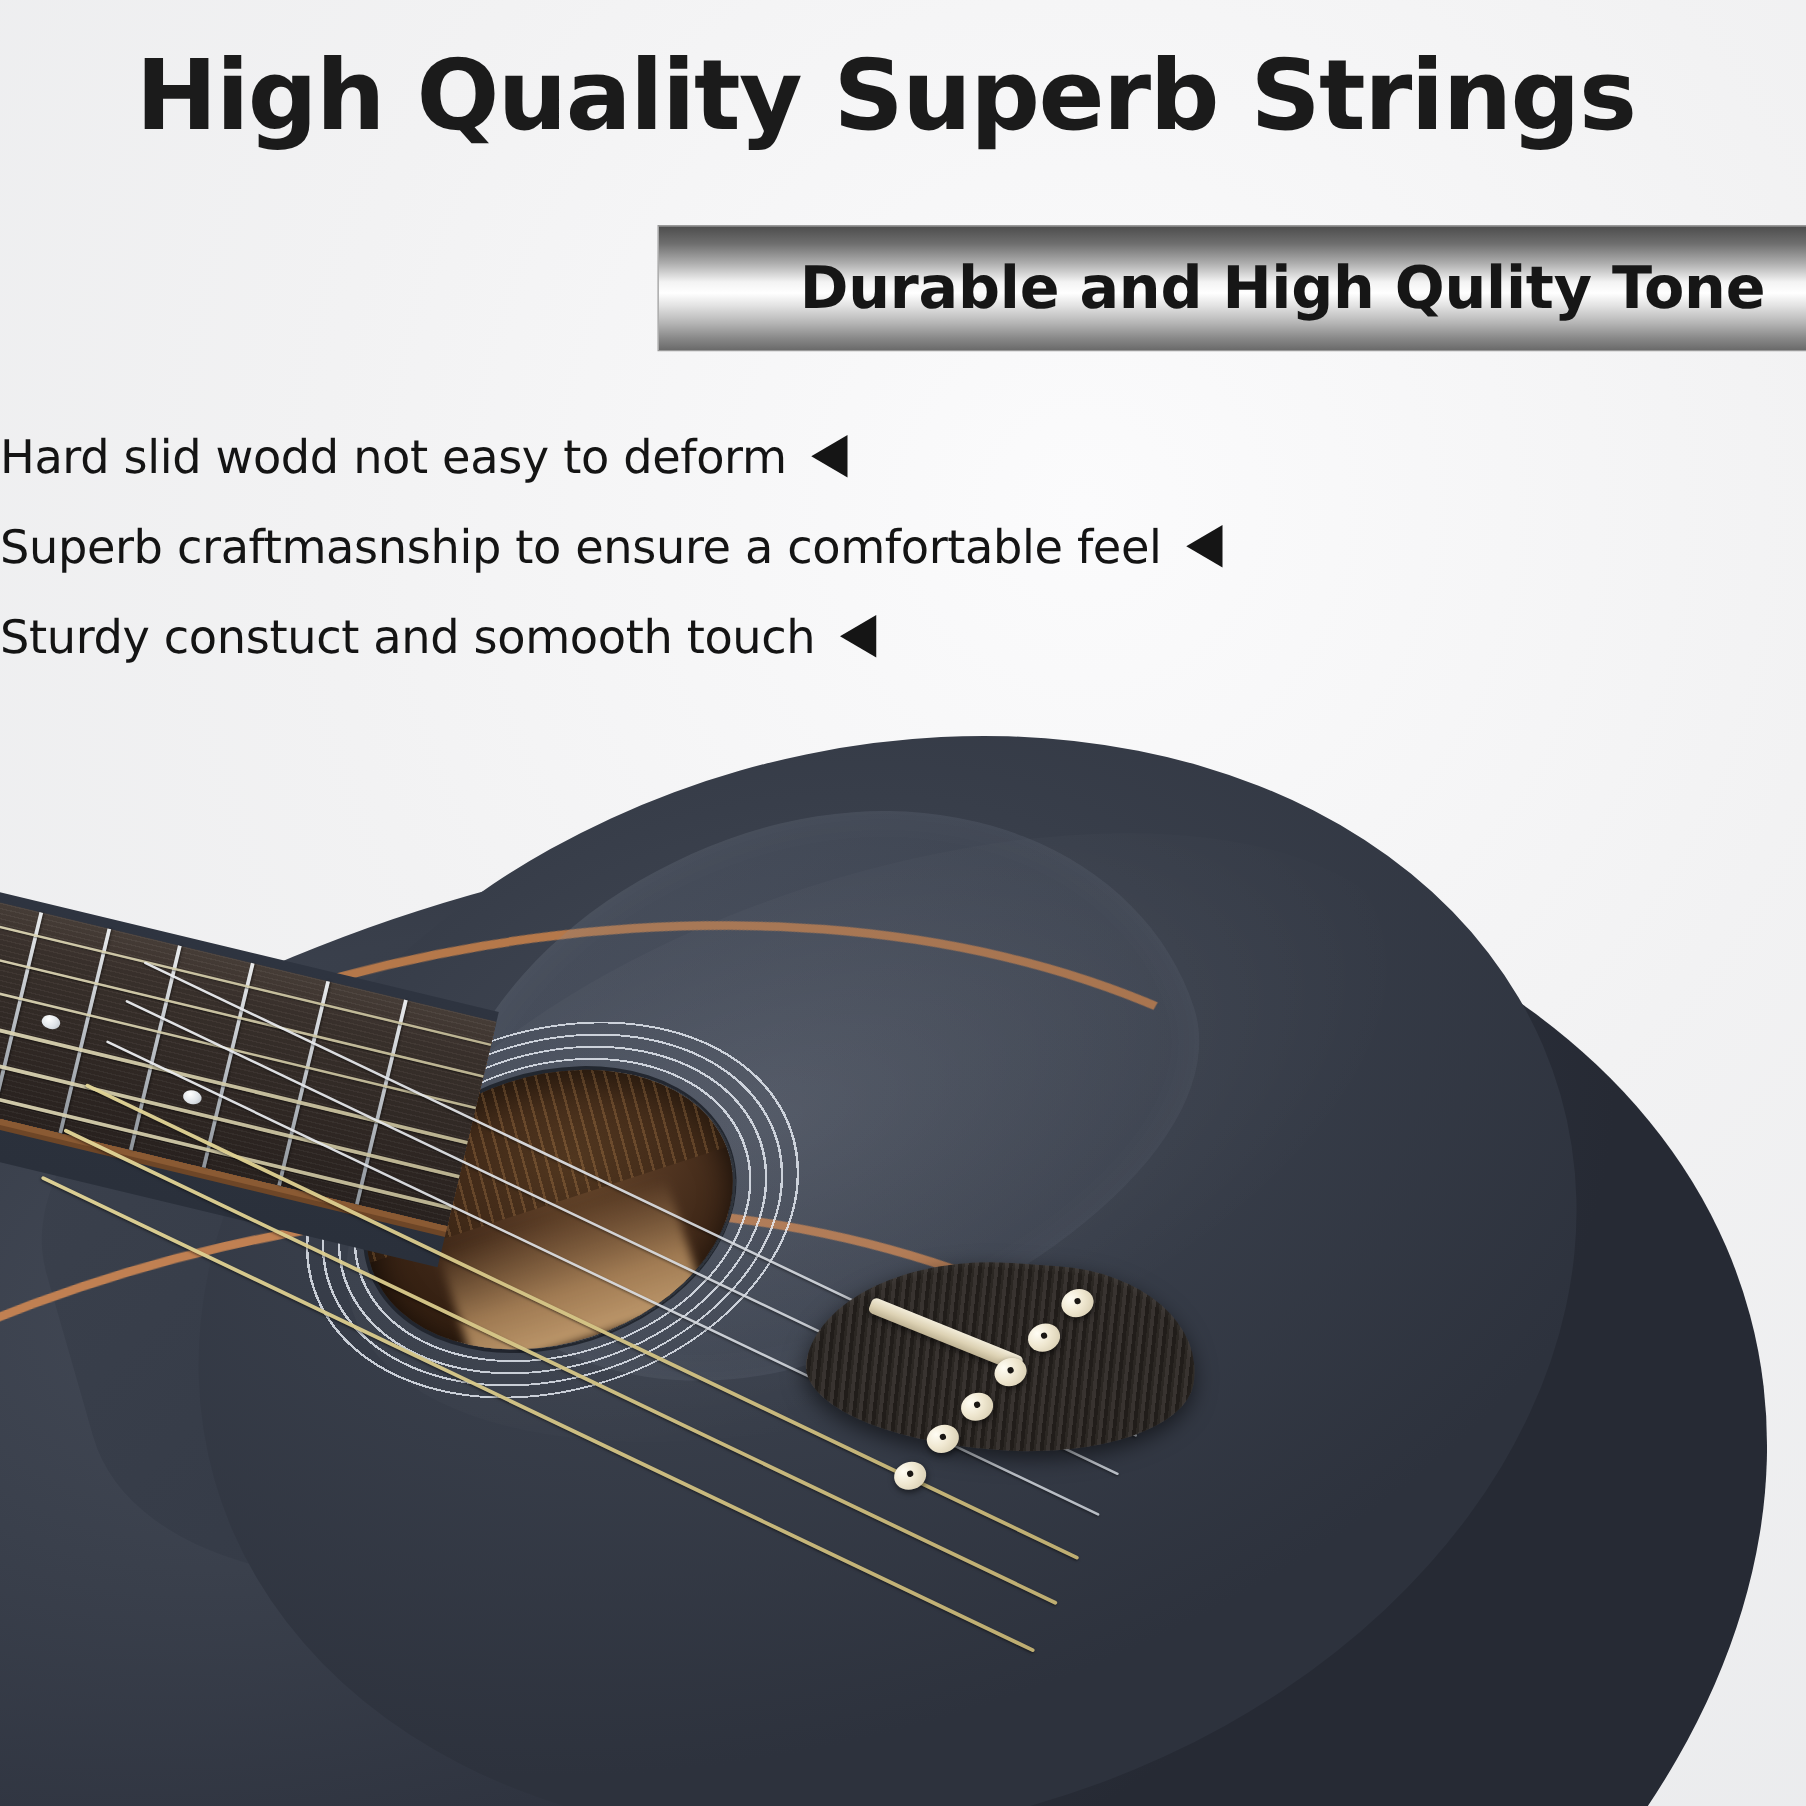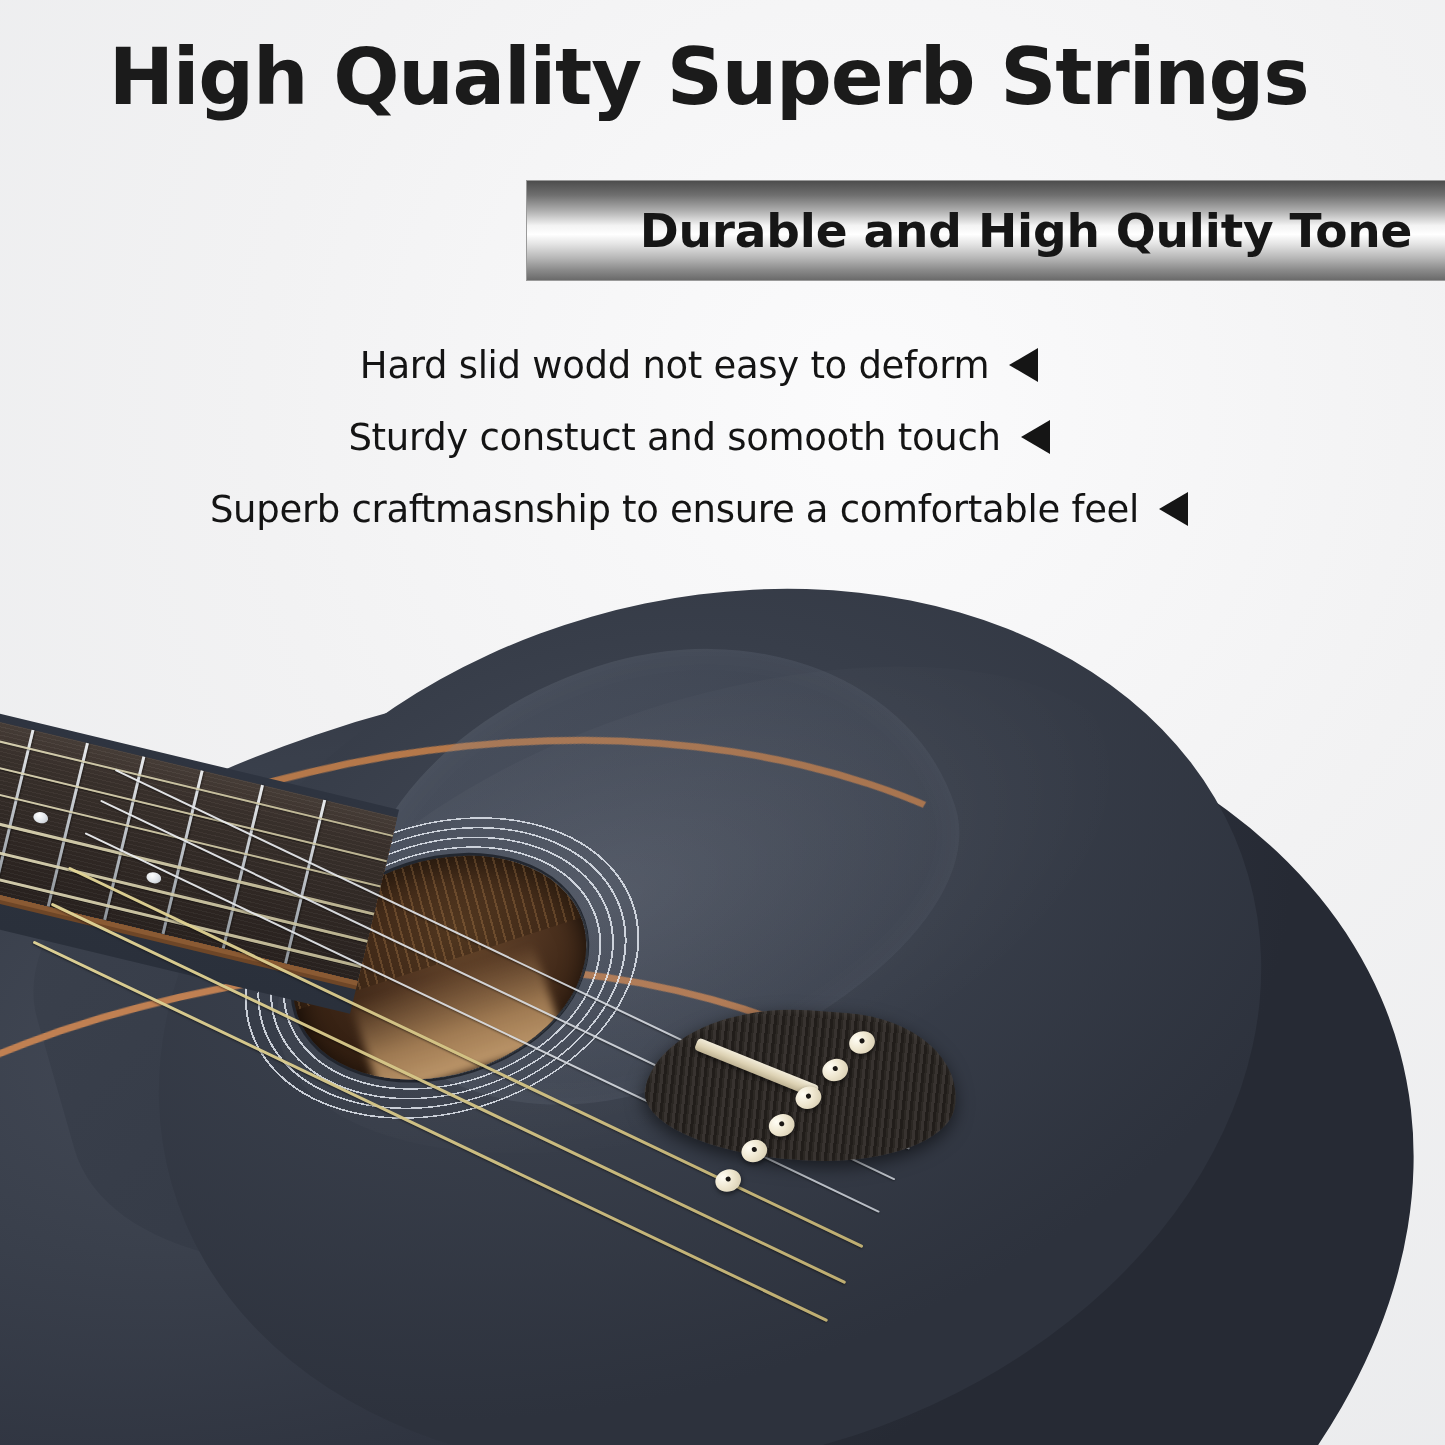--- a/index.html
+++ b/index.html
@@ -281,21 +281,21 @@
   }
 
   .bullets {
     position:absolute;
     left: 0; top: 340px;
     width: 1398px;
   }
   .bullet-row {
     display:flex;
     align-items:center;
-    justify-content:center;
+    justify-content:flex-start;
     margin-bottom: 22px;
     height: 50px;
   }
   .bullet-text {
     font-family: "DejaVu Sans", sans-serif;
     font-size: 37px;
     font-weight: 400;
     color: #141414;
     letter-spacing: -0.3px;
     white-space: nowrap;
@@ -394,22 +394,22 @@
   <div id="banner">
     <div id="banner-text">Durable and High Qulity Tone</div>
   </div>
 
   <div class="bullets">
     <div class="bullet-row">
       <span class="bullet-text">Hard slid wodd not easy to deform</span>
       <span class="tri"></span>
     </div>
     <div class="bullet-row">
+      <span class="bullet-text">Superb craftmasnship to ensure a comfortable feel</span>
+      <span class="tri"></span>
+    </div>
+    <div class="bullet-row">
       <span class="bullet-text">Sturdy constuct and somooth touch</span>
       <span class="tri"></span>
     </div>
-    <div class="bullet-row">
-      <span class="bullet-text">Superb craftmasnship to ensure a comfortable feel</span>
-      <span class="tri"></span>
-    </div>
   </div>
 
 </div>
 
 </body></html>

